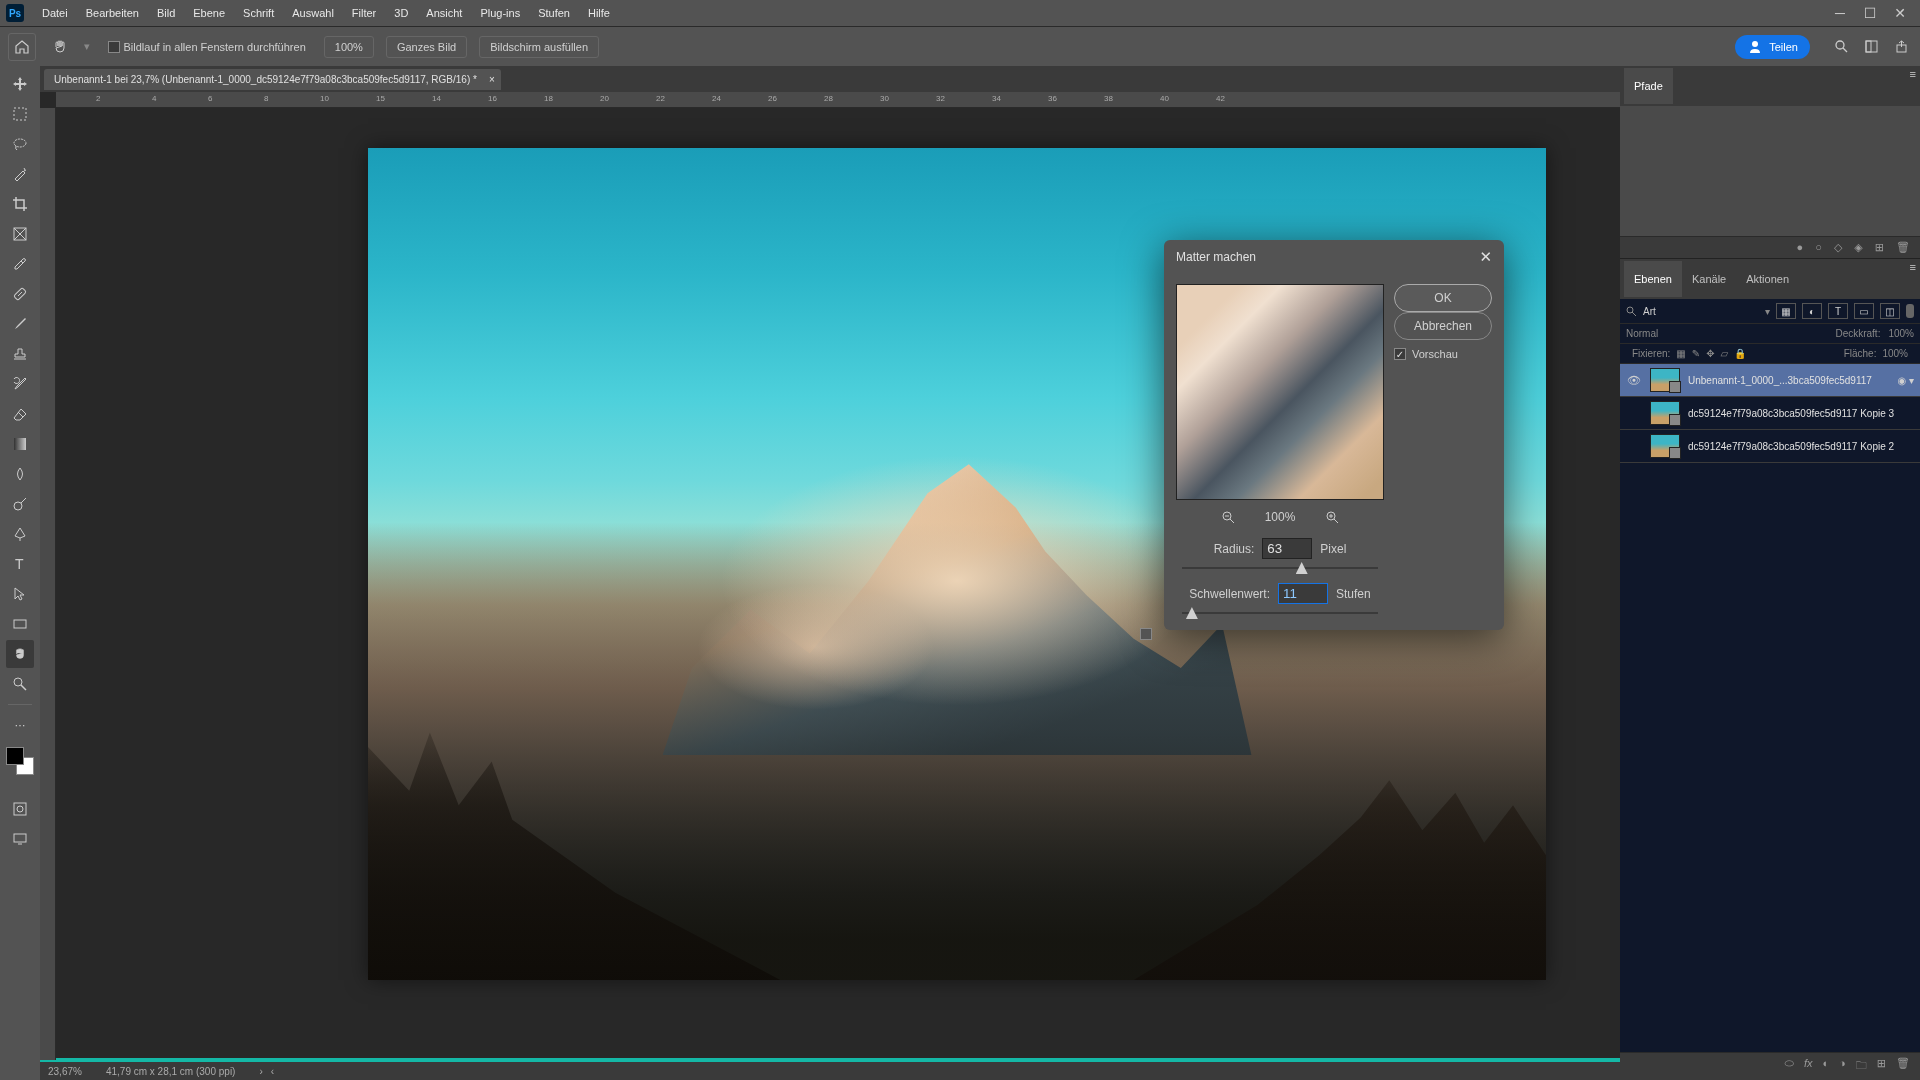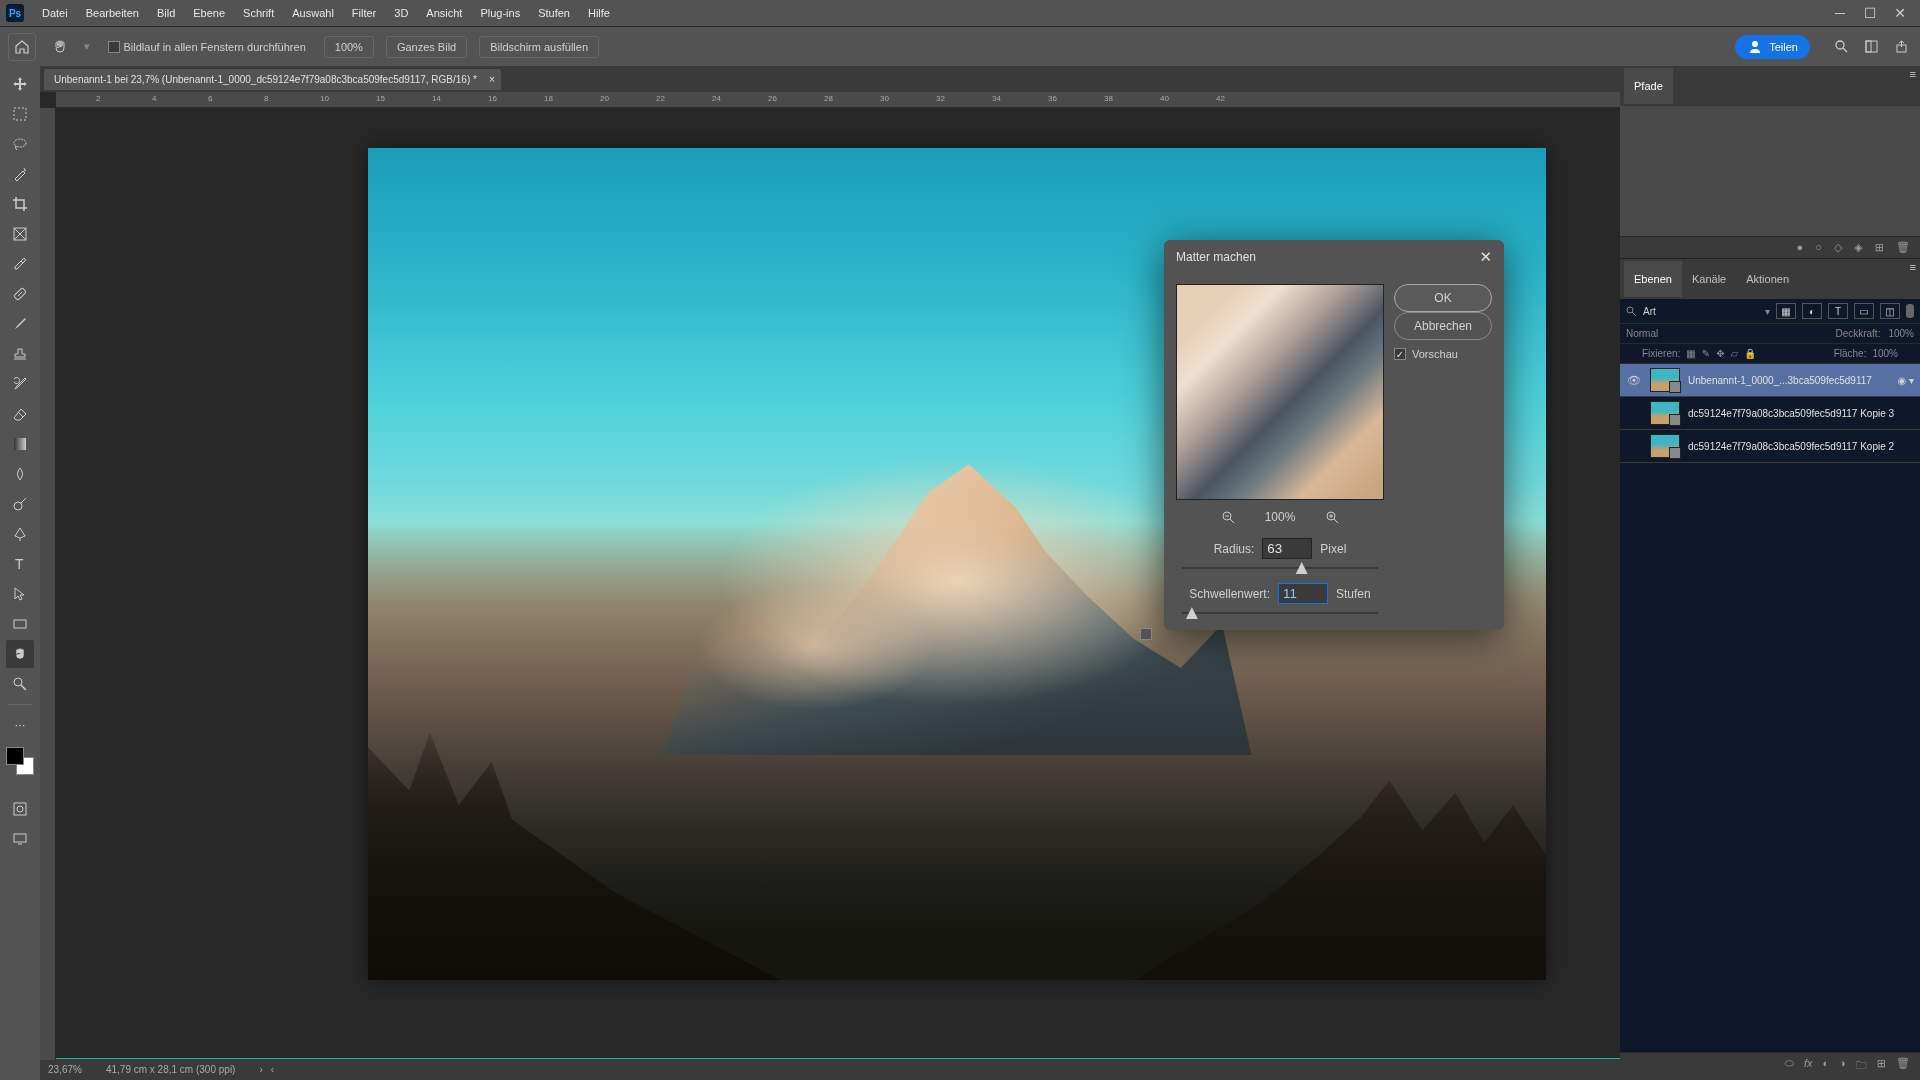--- a/index.html
+++ b/index.html
@@ -60,21 +60,21 @@
 }
 .trees-l { position: absolute; left: 0; bottom: 0; width: 35%; height: 35%;
   background: linear-gradient(180deg, transparent 0%, rgba(25,20,15,0.7) 40%, rgba(15,12,8,0.95) 100%);
   clip-path: polygon(0 100%, 0 20%, 10% 35%, 15% 15%, 22% 40%, 30% 25%, 35% 45%, 45% 55%, 60% 70%, 100% 100%);
 }
 .trees-r { position: absolute; right: 0; bottom: 0; width: 35%; height: 30%;
   background: linear-gradient(180deg, transparent 0%, rgba(30,22,15,0.6) 30%, rgba(18,14,10,0.9) 100%);
   clip-path: polygon(0 100%, 30% 70%, 45% 50%, 55% 35%, 62% 20%, 70% 40%, 78% 25%, 85% 45%, 92% 30%, 100% 50%, 100% 100%);
 }
 
-.status-bar { height: 22px; background: #3a3a3a; display: flex; align-items: center; padding: 0 8px; gap: 24px; font-size: 10px; color: #aaa; border-top: 1px solid #14b8a6;}
+.status-bar { height: 22px; background: #3a3a3a; display: flex; align-items: center; padding: 0 8px; gap: 24px; font-size: 10px; color: #aaa; border-top: 4px solid #14b8a6;}
 
 
 .dialog { position: absolute; left: 1108px; top: 132px; width: 340px; background: #535353; border-radius: 6px; box-shadow: 0 8px 40px rgba(0,0,0,0.6); z-index: 100; }
 .dialog-header { display: flex; align-items: center; padding: 8px 12px; font-size: 12px; color: #e0e0e0; }
 .dialog-close { margin-left: auto; cursor: pointer; font-size: 15px; }
 .dialog-body { padding: 10px 12px 16px; display: flex; gap: 10px; }
 .preview-col { flex: 1; }
 .preview-box { width: 208px; height: 216px; background: linear-gradient(135deg, #e8d0b8 15%, #f0e0d0 25%, #b0a098 40%, #4a5560 55%, #6a7880 65%, #d8b898 80%, #c8a880 95%); border: 1px solid #222; }
 .preview-zoom { display: flex; align-items: center; justify-content: center; gap: 30px; margin-top: 10px; }
 .zoom-val { font-size: 12px; }
@@ -95,21 +95,21 @@
 .panel-tabs { display: flex; padding: 2px 4px; background: #3a3a3a;}
 .panel-tab { padding: 12px 10px; font-size: 11px; cursor: pointer; color: #c0c0c0; }
 .panel-tab.active { color: #fff; background: #4a4a4a;}
 .empty-panel { height: 130px; }
 .panel-icons { display: flex; justify-content: flex-end; gap: 12px; padding: 4px 10px; background: #3a3a3a; font-size: 11px; color: #999; border-top: 1px solid #2a2a2a;}
 .layers-panel { flex: 1; display: flex; flex-direction: column; background: #0f172a; }
 .layer-filters { display: flex; align-items: center; padding: 4px 6px; gap: 6px; border-bottom: 1px solid #2a2a2a; font-size: 10px;}
 .filter-input { flex: 1; display: flex; align-items: center; gap: 4px; }
 .filter-icon { width: 20px; height: 16px; display: flex; align-items: center; justify-content: center; border: 1px solid #555; cursor: pointer; font-size: 10px;}
 .layer-blend { display: flex; padding: 4px 6px; gap: 8px; font-size: 10px; color: #888; border-bottom: 1px solid #2a2a2a;}
-.layer-lock { display: flex; padding: 4px 22px; gap: 6px; font-size: 10px; color: #888; border-bottom: 1px solid #2a2a2a; align-items: flex-end;}
+.layer-lock { display: flex; padding: 4px 12px; gap: 6px; font-size: 10px; color: #888; border-bottom: 1px solid #2a2a2a; align-items: flex-end;}
 .layer-list { flex: 1; }
 .layer-row { display: flex; align-items: center; padding: 4px 6px; gap: 8px; border-bottom: 1px solid #3a3a3a; }
 .layer-row.selected { background: #5670a3; }
 .layer-eye { width: 16px; text-align: center; cursor: pointer; }
 .layer-thumb { width: 30px; height: 24px; background: linear-gradient(180deg, #3db5c5 40%, #c8a068 70%); border: 1px solid #222; position: relative;}
 .layer-thumb::after { content:''; position: absolute; right: -2px; bottom: -2px; width: 10px; height: 10px; background: #888; border: 1px solid #222;}
 .layer-name { flex: 1; font-size: 10px; white-space: nowrap; overflow: hidden; text-overflow: ellipsis; color: #e0e0e0;}
 .layer-badges { display: flex; gap: 2px; font-size: 10px;}
 .layer-bottom-icons { display: flex; justify-content: flex-end; gap: 10px; padding: 4px 10px; background: #3a3a3a; font-size: 11px; color: #999; border-top: 1px solid #2a2a2a; margin-top: auto;}
 

